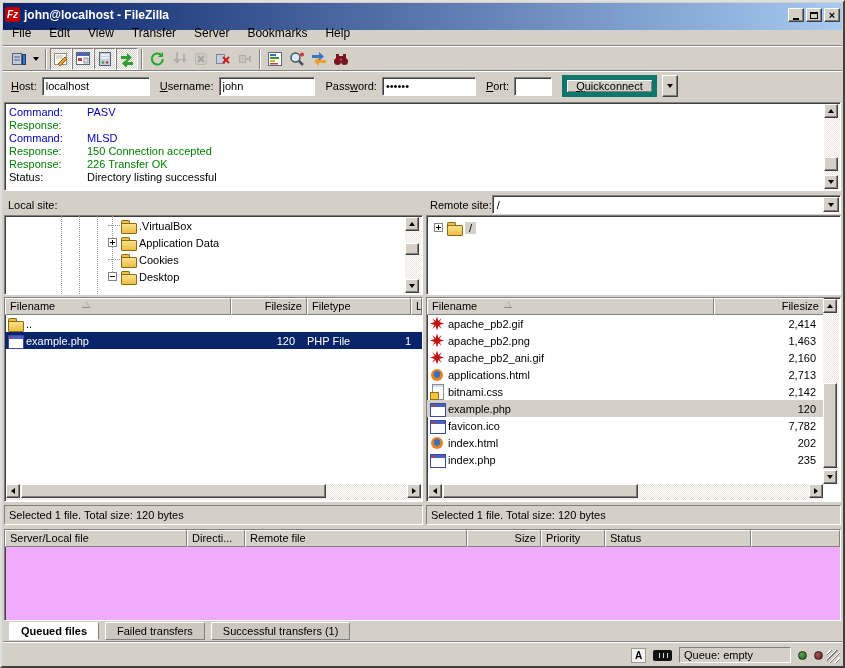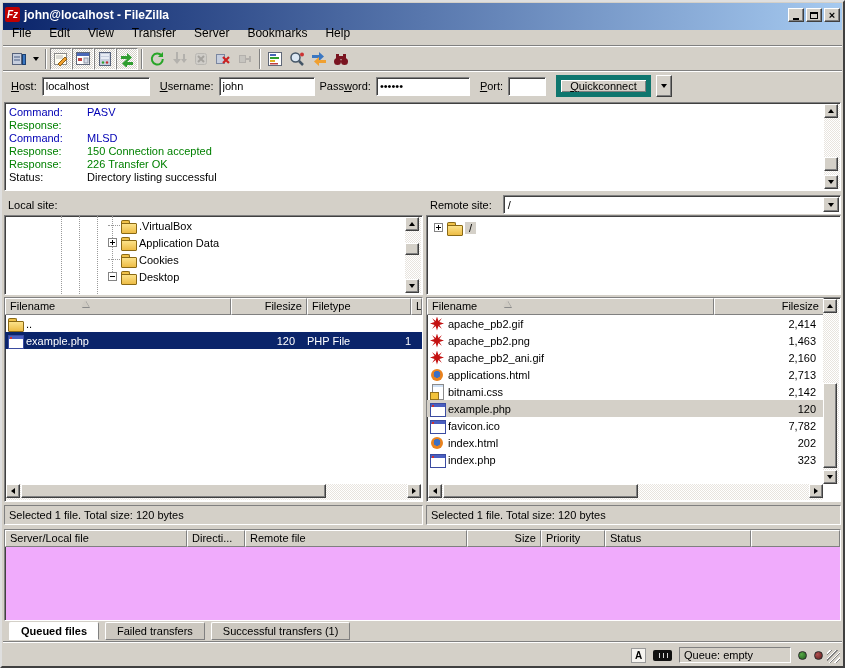--- a/index.html
+++ b/index.html
@@ -57,21 +57,21 @@
   .k-command{color:#0000b4}.k-response{color:#008000}.k-status{color:#000}
 
   
   .sbtn{position:absolute;width:14px;height:14px;display:flex;align-items:center;justify-content:center;
         border:1px solid;border-color:#fff #404040 #404040 #fff;box-shadow:inset -1px -1px 0 #808080;background:#d4d0c8}
   .sthumb{position:absolute;border:1px solid;border-color:#fff #404040 #404040 #fff;box-shadow:inset -1px -1px 0 #808080;background:#d4d0c8}
   .vtrack{position:absolute;width:16px;background-image:repeating-conic-gradient(#fff 0% 25%,#e8e4de 25% 50%);background-size:2px 2px}
   .htrack{position:absolute;height:16px;background-image:repeating-conic-gradient(#fff 0% 25%,#e8e4de 25% 50%);background-size:2px 2px}
 
   
-  .siterow{display:flex;align-items:center;height:21px;gap:11px;padding-left:4px}
+  .siterow{display:flex;align-items:center;height:21px;gap:0;padding-left:4px}
   .combo{flex:1;height:19px;background:#fff;border:1px solid;border-color:#808080 #fff #fff #808080;
          box-shadow:inset 1px 1px 0 #404040;display:flex;align-items:center;padding:0 18px 0 4px;position:relative;white-space:nowrap;overflow:hidden}
   .combobtn{position:absolute;right:1px;top:1px;width:16px;height:15px;display:flex;align-items:center;justify-content:center;
             border:1px solid;border-color:#fff #404040 #404040 #fff;box-shadow:inset -1px -1px 0 #808080;background:#d4d0c8}
   .blur{display:inline-block;width:44px;height:11px;margin:0 1px;border-radius:1px;
         background:repeating-linear-gradient(90deg,#c9cdd6 0 3px,#e9e5df 3px 6px);filter:blur(.7px)}
   .treepanel{position:absolute;left:0;right:0;top:21px;bottom:0;background:#fff;
              border:1px solid;border-color:#808080 #fff #fff #808080;box-shadow:inset 1px 1px 0 #404040;overflow:hidden}
   .guide{position:absolute;top:0;bottom:0;border-left:1px dotted #9a9a9a}
   .trow{position:absolute;left:0;right:0;height:17px;display:flex;align-items:center;padding-left:103px}
@@ -277,21 +277,21 @@
         </svg>
       </span>
   </div>
   <div class="etch" style="top:68px"></div>
 
   <div class="qc">
     <span class="qlabel"><span></span><u>H</u><span>ost:</span></span>
     <input class="qinput" style="width: 108px;" value="localhost">
     <span class="qlabel" style="margin-left:5px"><span></span><u>U</u><span>sername:</span></span>
     <input class="qinput" style="width: 96px;" value="john">
-    <span class="qlabel" style="margin-left:0"><span>Pass</span><u>w</u><span>ord:</span></span>
+    <span class="qlabel" style="margin-left:6px"><span>Pass</span><u>w</u><span>ord:</span></span>
     <input class="qinput" style="width: 94px;" value="••••••">
     <span class="qlabel" style="margin-left:5px"><span></span><u>P</u><span>ort:</span></span>
     <input class="qinput" style="width: 38px;" value="">
     <button class="qcbtn" style="margin-left:5px"><span></span><u>Q</u><span>uickconnect</span></button>
     <span class="qcarrow raised">
         <span class="tri-d"></span>
       </span>
   </div>
 
   <div class="log">
@@ -502,21 +502,21 @@
               <span class="fi fi-html"></span>
               <span>index.html</span>
             </span>
             <span class="fcell num" style="flex:1;padding-right:8px">202</span>
           </div>
         <div class="frow">
             <span class="fcell" style="width:285px">
               <span class="fi fi-php"></span>
               <span>index.php</span>
             </span>
-            <span class="fcell num" style="flex:1;padding-right:8px">323</span>
+            <span class="fcell num" style="flex:1;padding-right:8px">235</span>
           </div>
       </div>
       <div class="vtrack" style="right:1px;top:1px;bottom:17px">
         <span class="sbtn" style="left:0;top:0">
             <span class="tri-u"></span>
           </span>
         <span class="sthumb" style="left:0;top:84px;width:14px;height:85px"></span>
         <span class="sbtn" style="left:0;bottom:0">
             <span class="tri-d"></span>
           </span>

